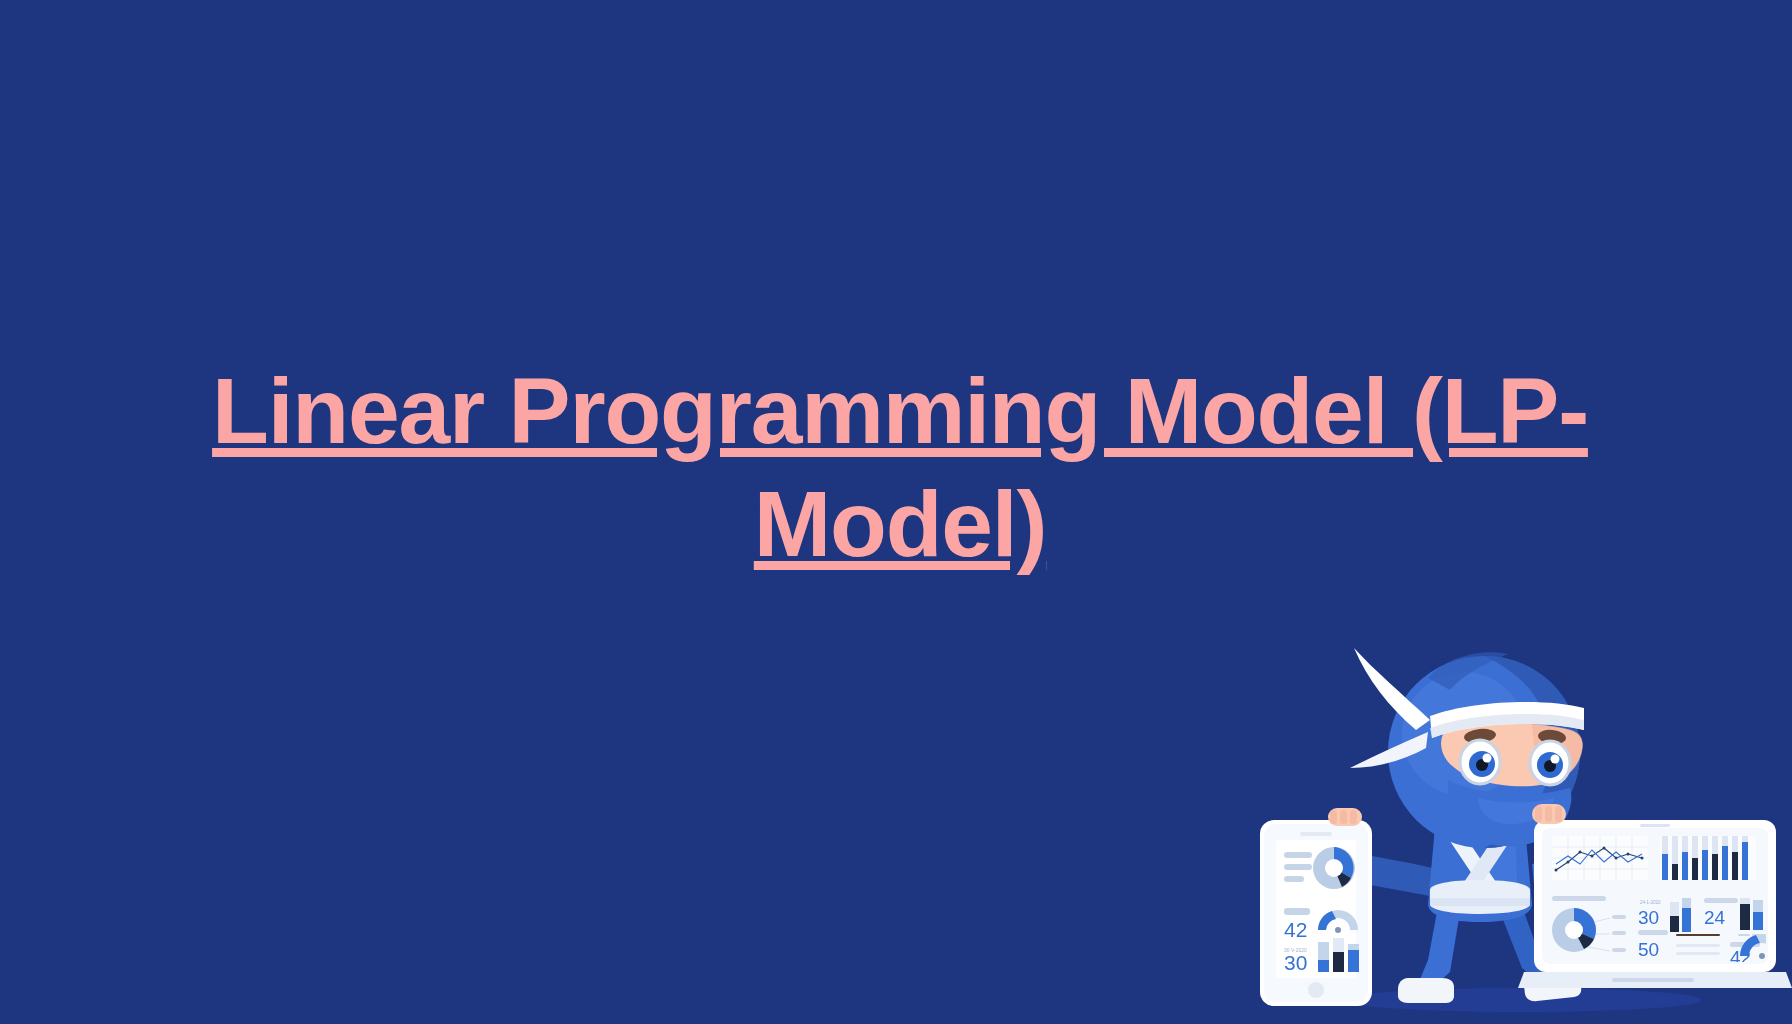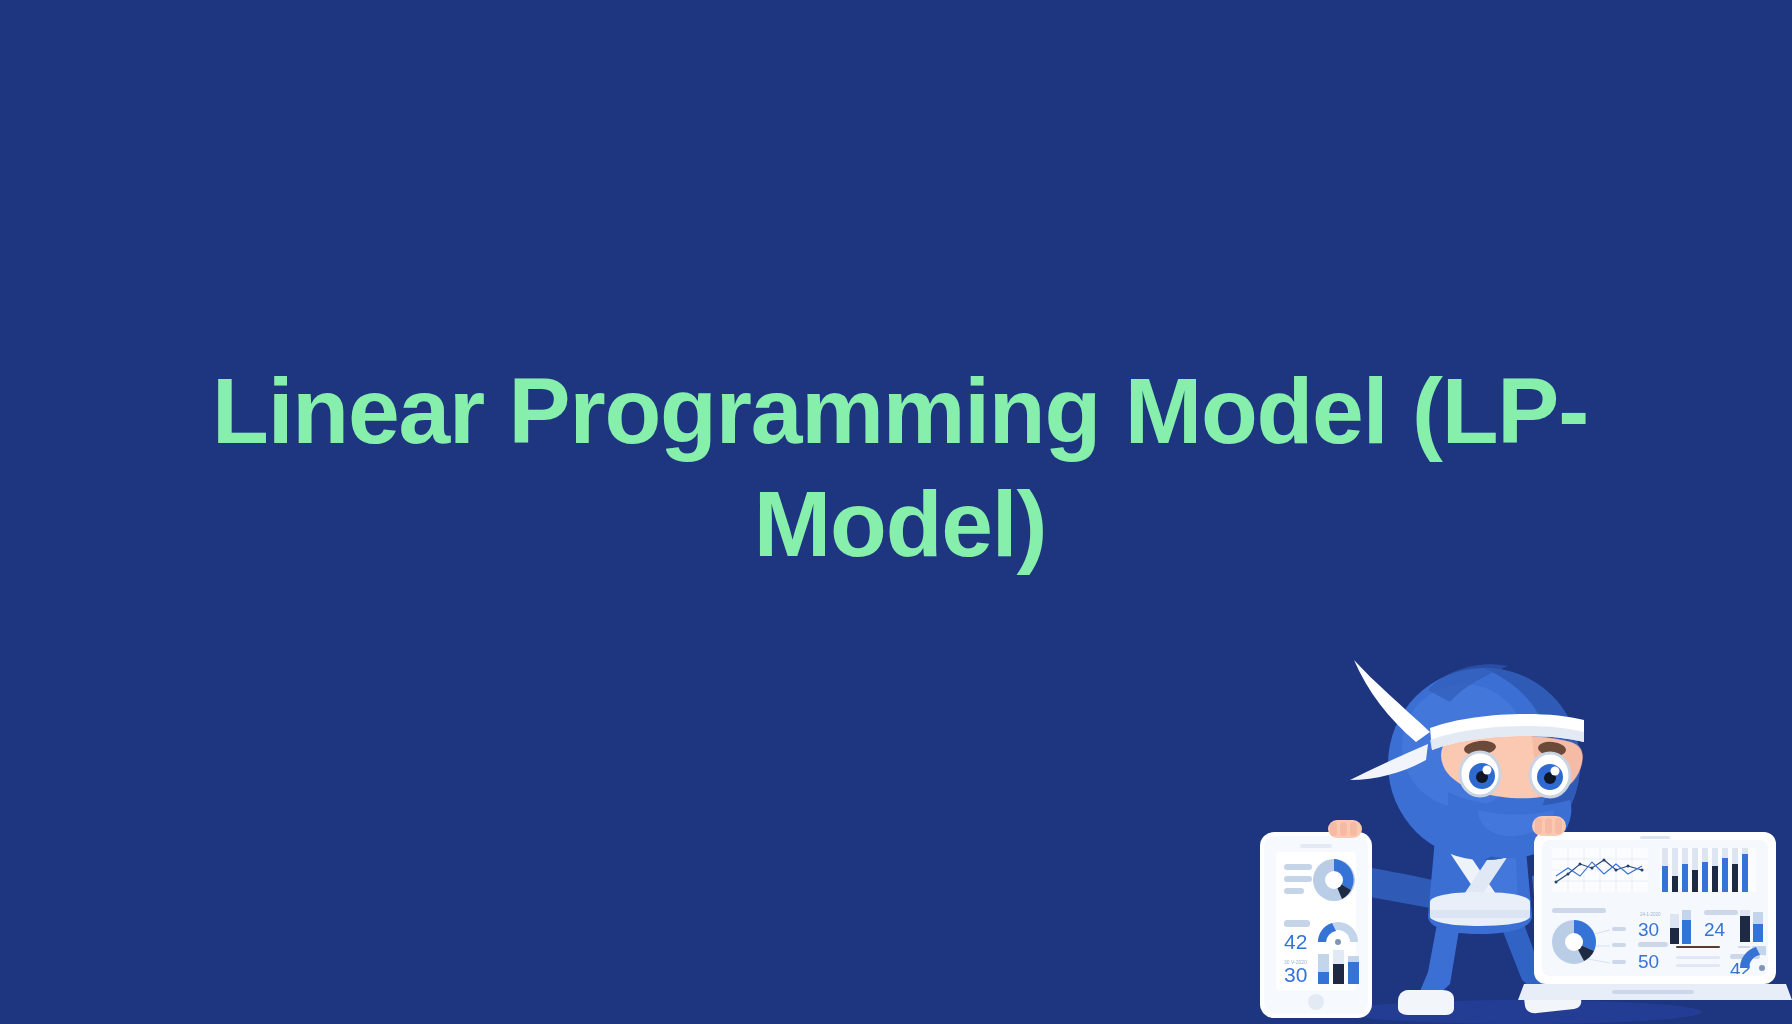--- a/index.html
+++ b/index.html
@@ -38,38 +38,38 @@
     letter-spacing: -1.2px;
     color: #ffffff;
     text-align: center;
     white-space: pre-wrap;
   }
 
   
   #illustration {
     position: absolute;
     right: 0;
-    bottom: 0;
+    bottom: 12px;
     width: 560px;
     height: 400px;
     pointer-events: none;
   }
   #illustration svg {
     display: block;
     width: 100%;
     height: 100%;
   }
 </style>
 </head>
 <body style="background: rgb(30, 53, 128);">
 
 <div id="canvas" style="background: rgb(30, 53, 128);">
 
   <div id="title-block">
-    <h1 id="page-title" style="color: #86efac;">Linear Programming Model (LP-Model)</h1>
+    <h1 id="page-title" style="color: #fca5a5; text-decoration: underline;">Linear Programming Model (LP-Model)</h1>
   </div>
 
   <div id="illustration">
     <svg viewBox="0 0 560 400" xmlns="http://www.w3.org/2000/svg" aria-hidden="true">
       <defs>
         <clipPath id="phoneScreenClip">
           <rect x="36" y="36" width="96" height="150" rx="6"></rect>
         </clipPath>
         <clipPath id="laptopScreenClip">
           <rect x="312" y="218" width="222" height="132" rx="8"></rect>

